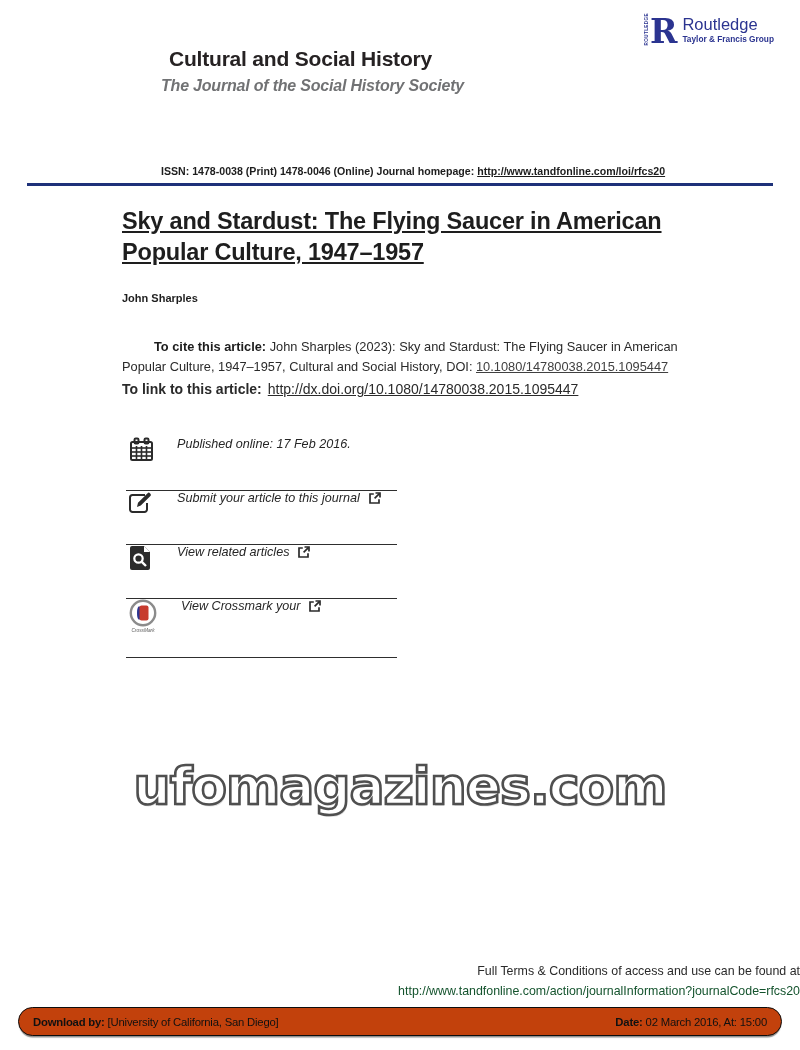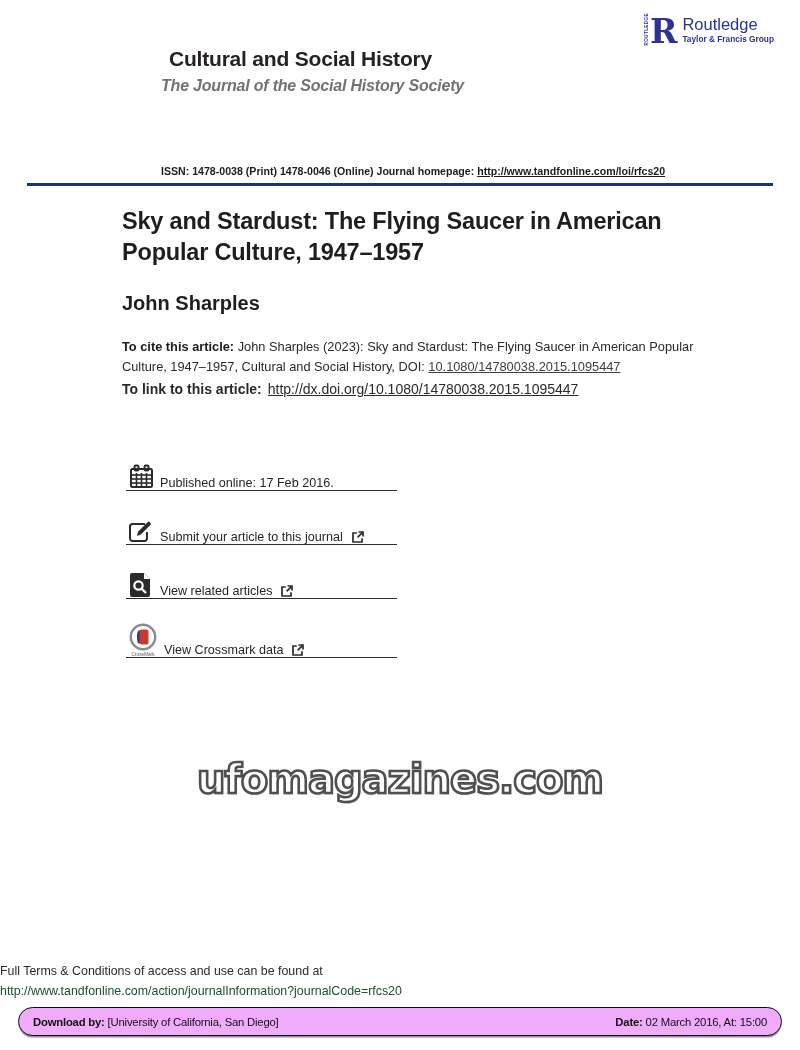--- a/index.html
+++ b/index.html
@@ -20,51 +20,51 @@
   .journal-title { font-size:21px; font-weight:700; color:#262223; letter-spacing:-.2px;margin-left:8px; }
   .journal-subtitle { font-size:16px; font-weight:600; color:#717274; margin-top:6px; letter-spacing:-.2px;font-style:italic; }
 
   
   .issn-line { position:absolute; left:161px; top:165px; font-size:10.6px; font-weight:600; color:#1d1d1d; white-space:nowrap; }
   .issn-line a { color:#1d1d1d; font-weight:700; text-decoration:underline; }
 
   .blue-rule { position:absolute; top:183px; left:27px; right:27px; height:3px; background:#1e3179; }
 
   
-  .article-title { position:absolute; left:122px; top:206px; width:575px; font-size:23.5px; font-weight:600; color:#1e1e1e; line-height:1.3; letter-spacing:-.2px; }
-  .article-author { position:absolute; left:122px; top:292px; font-size:20px; font-weight:700; color:#1e1e1e; }
+  .article-title { position:absolute; left:122px; top:206px; width:575px; font-size:23.5px; font-weight:600; color:#1e1e1e; line-height:1.3; letter-spacing:-.2px;text-decoration:underline; }
+  .article-author { position:absolute; left:122px; top:292px; font-size:11px; font-weight:700; color:#1e1e1e; }
 
   .cite-block { position:absolute; left:122px; top:337px; width:578px; font-size:12.8px; line-height:1.6; color:#2a2a2a; }
-  .cite-block b { color:#1c1c1c; }
+  .cite-block b { color:#1c1c1c;margin-left:32px; }
   .cite-block a { color:#404040; text-decoration:underline; }
   .link-line { position:absolute; left:122px; top:381px; font-size:14px; color:#2a2a2a; }
   .link-line a { color:#2a2a2a; text-decoration:underline; margin-left:6px; }
 
   
   .actions { position:absolute; left:126px; top:437px; width:271px; }
-  .action-row { display:flex; align-items:flex-end; gap:4px; height:54px; border-bottom:1px solid #2e2e2e; cursor:pointer; }
+  .action-row { display:flex; align-items:flex-start; gap:21px; height:54px; border-bottom:1px solid #2e2e2e; cursor:pointer;font-style:italic; }
   .action-row:first-child { border-bottom:1px solid #2e2e2e; }
   .actions .action-row:nth-child(1) { border-bottom:1px solid #2e2e2e; }
   .action-label { font-size:12.6px; color:#262626; display:flex; align-items:center; gap:6px; }
   .icon-wrap { width:30px; display:flex; justify-content:center; }
   .crossmark-wrap { display:flex; flex-direction:column; align-items:center; width:34px; }
   .crossmark-caption { font-size:4.8px; color:#5a5a5a; margin-top:1px; }
   .ext-icon { margin-left:2px; }
 
   
   .watermark { position:absolute; left:0; right:0; top:756px; text-align:center;
-    font-family:"DejaVu Sans", sans-serif; font-size:40px; font-weight:800; letter-spacing:-1px;
+    font-family:"DejaVu Sans", sans-serif; font-size:52px; font-weight:800; letter-spacing:-1px;
     color:#ffffff; -webkit-text-stroke:2.6px #4f4f4f; text-shadow:1px 2px 0 rgba(90,90,90,.18); }
 
   
-  .terms { position:absolute; top:962px; left:0; width:100%; text-align:left; font-size:12.4px; line-height:1.6; color:#2a2a2a; }
+  .terms { position:absolute; top:962px; left:0; width:100%; text-align:right; font-size:12.4px; line-height:1.6; color:#2a2a2a; }
   .terms a { color:#14532d; text-decoration:none; }
 
   .bottom-bar { position:absolute; left:18px; right:18px; top:1007px; height:29px;
-    border:1.6px solid #0d0d0d; border-radius:15px; background:#f0abfc;
+    border:1.6px solid #0d0d0d; border-radius:15px; background:#c2410c;
     display:flex; align-items:center; justify-content:space-between; padding:0 14px;
     font-size:11.3px; letter-spacing:-.2px; color:#111; box-shadow:0 2.5px 1px -1px rgba(0,0,0,.45); }
   .bottom-bar b { font-weight:700; }
 
   svg { display:block; }
 </style>
 </head>
 <body>
 
 <div class="page">
@@ -159,21 +159,21 @@
     <div class="action-row" style="height:59px;">
       <span class="crossmark-wrap">
         <svg width="28" height="28" viewBox="0 0 28 28">
           <circle cx="14" cy="14" r="12.2" fill="#ffffff" stroke="#8b8b8b" stroke-width="2.4"></circle>
           <path d="M9.5 7.5 Q8 9 8 14 Q8 19 9.5 20.5 L11 20.5 L11 7.5 Z" fill="#2b3490"></path>
           <rect x="10.5" y="6.5" width="9" height="15" rx="2" fill="#c73b2e"></rect>
         </svg>
         <span class="crossmark-caption">CrossMark</span>
       </span>
       <span class="action-label">
-          <span>View Crossmark data</span>
+          <span>View Crossmark your</span>
         <svg class="ext-icon" width="13" height="13" viewBox="0 0 13 13">
           <path d="M11 7.2 V11 H2 V2 H5.8" fill="none" stroke="#2b2b2b" stroke-width="1.7"></path>
           <path d="M7.5 1 H12 V5.5" fill="none" stroke="#2b2b2b" stroke-width="1.7"></path>
           <line x1="6.6" y1="6.4" x2="11.4" y2="1.6" stroke="#2b2b2b" stroke-width="1.7"></line>
         </svg>
       </span>
     </div>
 
   </div>
 

